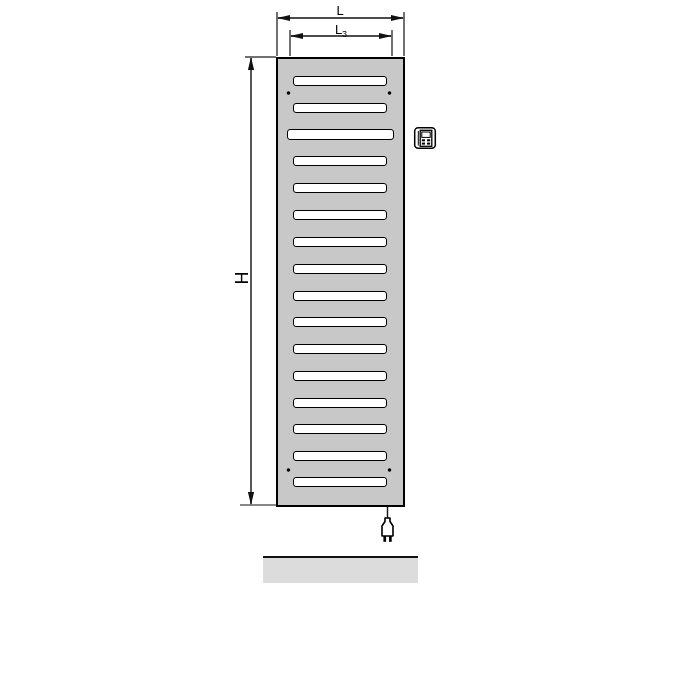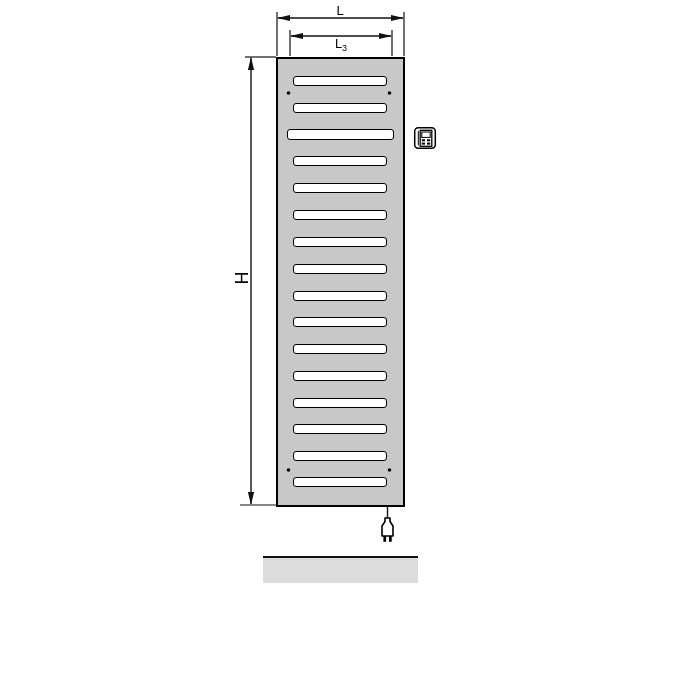--- a/index.html
+++ b/index.html
@@ -61,21 +61,21 @@
     color:#000;
     white-space:nowrap;
     user-select:none;
   }
   .label-L{
     left:340px; top:4px;
     transform:translateX(-50%);
     font-size:13px;
   }
   .label-L3{
-    left:341px; top:37px;
+    left:341px; top:23px;
     transform:translateX(-50%);
     font-size:13px;
     text-align:right;
   }
   .label-L3 .sub{
     font-size:9px;
     vertical-align:-3px;
   }
   .label-H{
     left:242px; top:278px;

